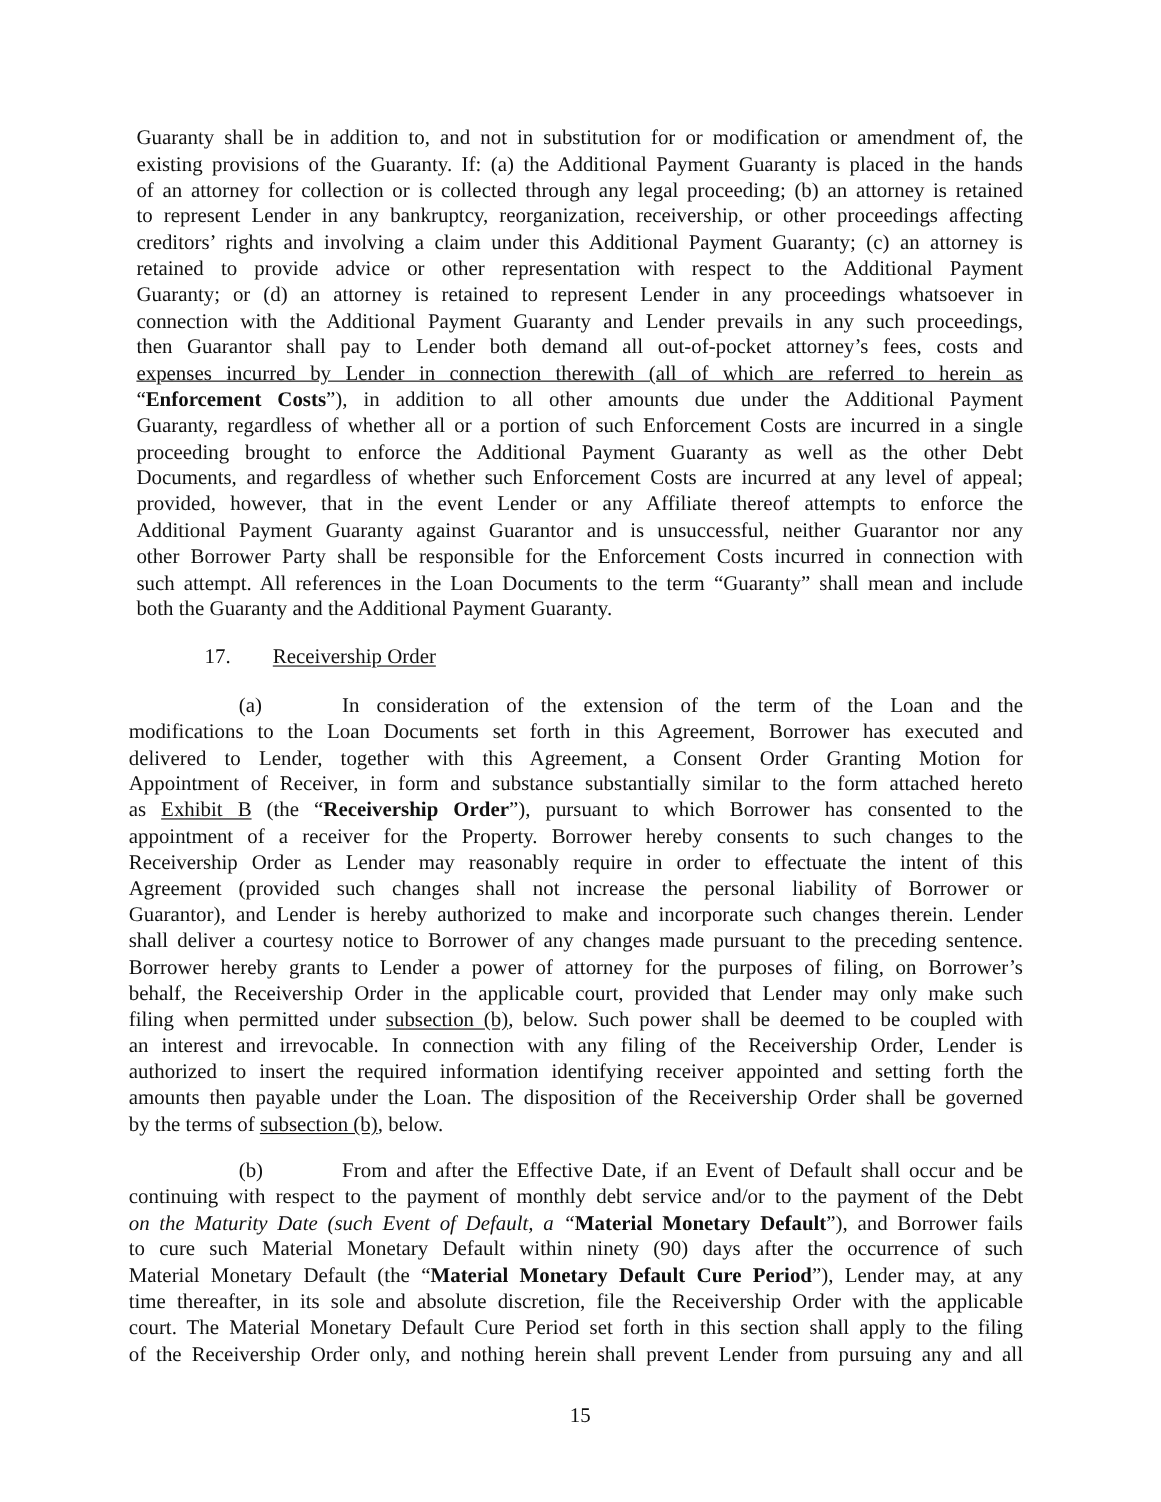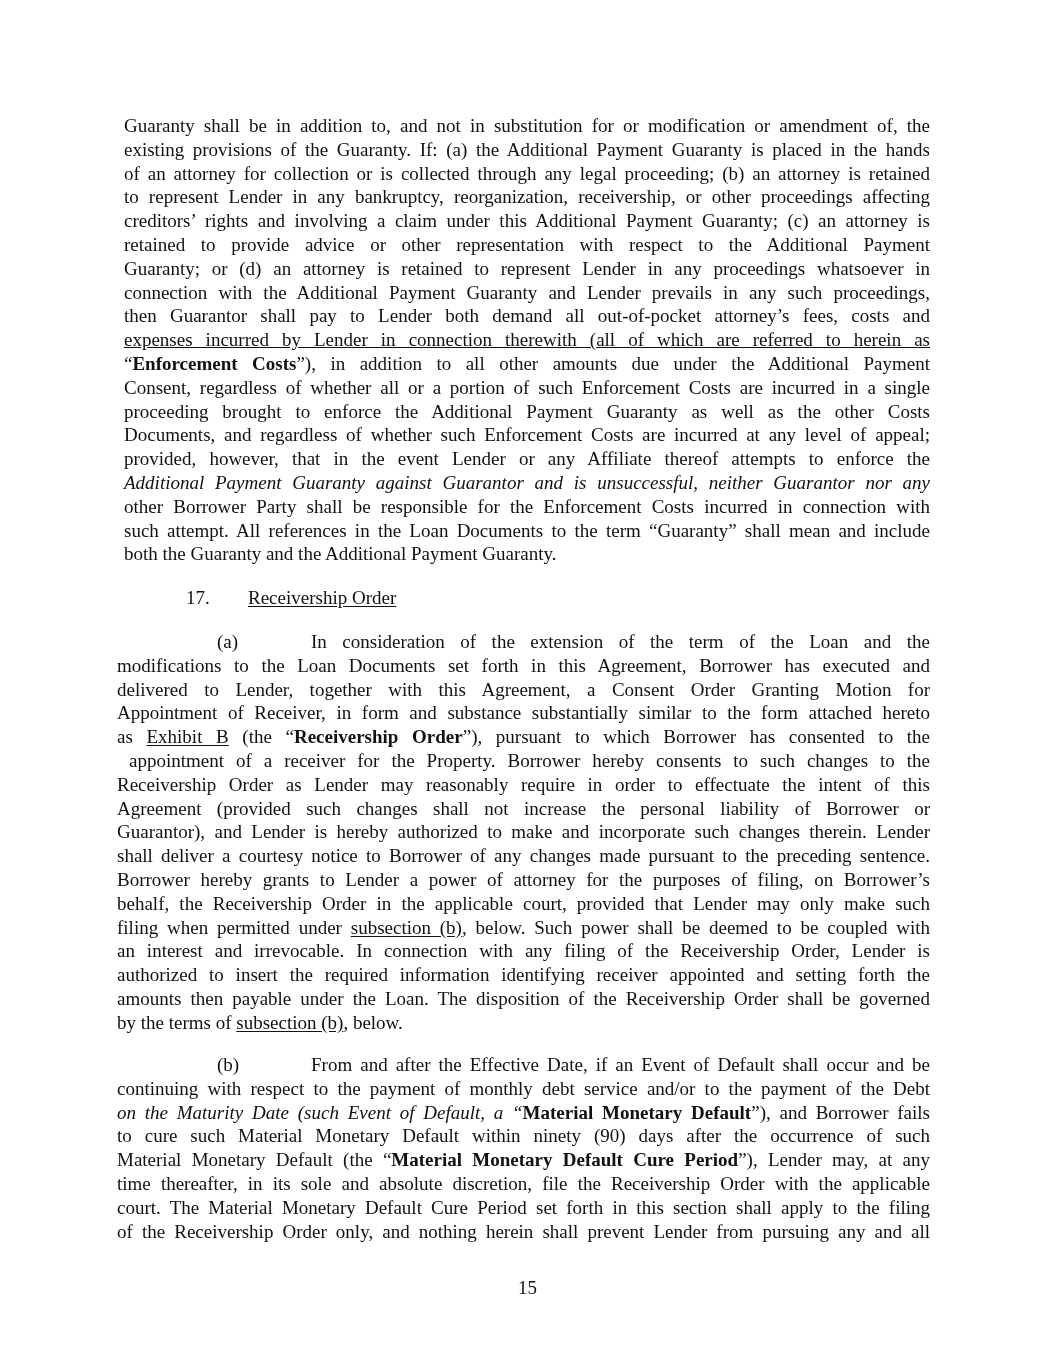--- a/index.html
+++ b/index.html
@@ -32,42 +32,42 @@
       <div class="line" style="text-align: left;"><span style="word-spacing: 0px;">existing provisions of the Guaranty. If: (a) the Additional Payment Guaranty is placed in the hands</span></div>
       <div class="line" style="text-align: left;"><span style="word-spacing: 0px;">of an attorney for collection or is collected through any legal proceeding; (b) an attorney is retained</span></div>
       <div class="line" style="text-align: left;"><span style="word-spacing: 0px;">to represent Lender in any bankruptcy, reorganization, receivership, or other proceedings affecting</span></div>
       <div class="line" style="text-align: left;"><span style="word-spacing: 0px;">creditors’ rights and involving a claim under this Additional Payment Guaranty; (c) an attorney is</span></div>
       <div class="line" style="text-align: left;"><span style="word-spacing: 0px;">retained to provide advice or other representation with respect to the Additional Payment</span></div>
       <div class="line" style="text-align: left;"><span style="word-spacing: 0px;">Guaranty; or (d) an attorney is retained to represent Lender in any proceedings whatsoever in</span></div>
       <div class="line" style="text-align: left;"><span style="word-spacing: 0px;">connection with the Additional Payment Guaranty and Lender prevails in any such proceedings,</span></div>
       <div class="line" style="text-align: left;"><span style="word-spacing: 0px;">then Guarantor shall pay to Lender both demand all out-of-pocket attorney’s fees, costs and</span></div>
       <div class="line" style="text-align: left; text-decoration: underline;"><span style="word-spacing: 0px;">expenses incurred by Lender in connection therewith (all of which are referred to herein as</span></div>
       <div class="line" style="text-align: left;"><span style="word-spacing: -0.00130208px;">“</span><span class="b" style="word-spacing: -0.00130208px;">Enforcement Costs</span><span style="word-spacing: -0.00130208px;">”), in addition to all other amounts due under the Additional Payment</span></div>
-      <div class="line" style="text-align: left;"><span style="word-spacing: 0px;">Consent, regardless of whether all or a portion of such Enforcement Costs are incurred in a single</span></div>
-      <div class="line" style="text-align: left;"><span style="word-spacing: 0px;">proceeding brought to enforce the Additional Payment Guaranty as well as the other Costs</span></div>
+      <div class="line" style="text-align: left;"><span style="word-spacing: 0px;">Guaranty, regardless of whether all or a portion of such Enforcement Costs are incurred in a single</span></div>
+      <div class="line" style="text-align: left;"><span style="word-spacing: 0px;">proceeding brought to enforce the Additional Payment Guaranty as well as the other Debt</span></div>
       <div class="line" style="text-align: left;"><span style="word-spacing: 0px;">Documents, and regardless of whether such Enforcement Costs are incurred at any level of appeal;</span></div>
       <div class="line" style="text-align: left;"><span style="word-spacing: 0px;">provided, however, that in the event Lender or any Affiliate thereof attempts to enforce the</span></div>
-      <div class="line" style="text-align: left;"><span style="word-spacing: 0px; font-style: italic;">Additional Payment Guaranty against Guarantor and is unsuccessful, neither Guarantor nor any</span></div>
+      <div class="line" style="text-align: left;"><span style="word-spacing: 0px;">Additional Payment Guaranty against Guarantor and is unsuccessful, neither Guarantor nor any</span></div>
       <div class="line" style="text-align: left;"><span style="word-spacing: 0px;">other Borrower Party shall be responsible for the Enforcement Costs incurred in connection with</span></div>
       <div class="line" style="text-align: left;"><span style="word-spacing: 0px;">such attempt. All references in the Loan Documents to the term “Guaranty” shall mean and include</span></div>
       <div class="line last"><span>both the Guaranty and the Additional Payment Guaranty.</span></div>
     </div>
 
   <div id="heading">
     <span class="num">17.</span>
     <span class="title u">Receivership Order</span>
   </div>
 
   <div id="pa" class="para">
       <div class="line lead" style="margin-left: 194px; text-align: left;"><span class="label" style="left: -94px;">(a)</span><span style="word-spacing: 0px;">In consideration of the extension of the term of the Loan and the</span></div>
       <div class="line" style="text-align: left;"><span style="word-spacing: 0px;">modifications to the Loan Documents set forth in this Agreement, Borrower has executed and</span></div>
       <div class="line" style="text-align: left;"><span style="word-spacing: 0px;">delivered to Lender, together with this Agreement, a Consent Order Granting Motion for</span></div>
       <div class="line" style="text-align: left;"><span style="word-spacing: 0px;">Appointment of Receiver, in form and substance substantially similar to the form attached hereto</span></div>
       <div class="line" style="text-align: left;"><span style="word-spacing: 0px;">as </span><span class="u" style="word-spacing: 0px;">Exhibit B</span><span style="word-spacing: 0px;"> (the “</span><span class="b" style="word-spacing: 0px;">Receivership Order</span><span style="word-spacing: 0px;">”), pursuant to which Borrower has consented to the</span></div>
-      <div class="line" style="text-align: right; margin-left: 12px;"><span style="word-spacing: 0px;">appointment of a receiver for the Property. Borrower hereby consents to such changes to the</span></div>
+      <div class="line" style="text-align: right;"><span style="word-spacing: 0px;">appointment of a receiver for the Property. Borrower hereby consents to such changes to the</span></div>
       <div class="line" style="text-align: left;"><span style="word-spacing: 0px;">Receivership Order as Lender may reasonably require in order to effectuate the intent of this</span></div>
       <div class="line" style="text-align: left;"><span style="word-spacing: 0px;">Agreement (provided such changes shall not increase the personal liability of Borrower or</span></div>
       <div class="line" style="text-align: left;"><span style="word-spacing: 0px;">Guarantor), and Lender is hereby authorized to make and incorporate such changes therein. Lender</span></div>
       <div class="line" style="text-align: left;"><span style="word-spacing: 0px;">shall deliver a courtesy notice to Borrower of any changes made pursuant to the preceding sentence.</span></div>
       <div class="line" style="text-align: left;"><span style="word-spacing: 0px;">Borrower hereby grants to Lender a power of attorney for the purposes of filing, on Borrower’s</span></div>
       <div class="line" style="text-align: left;"><span style="word-spacing: 0px;">behalf, the Receivership Order in the applicable court, provided that Lender may only make such</span></div>
       <div class="line" style="text-align: center;"><span style="word-spacing: 0px;">filing when permitted under </span><span class="u" style="word-spacing: 0px;">subsection (b)</span><span style="word-spacing: 0px;">, below. Such power shall be deemed to be coupled with</span></div>
       <div class="line" style="text-align: left;"><span style="word-spacing: 0px;">an interest and irrevocable. In connection with any filing of the Receivership Order, Lender is</span></div>
       <div class="line" style="text-align: left;"><span style="word-spacing: 0px;">authorized to insert the required information identifying receiver appointed and setting forth the</span></div>
       <div class="line" style="text-align: left;"><span style="word-spacing: 0px;">amounts then payable under the Loan. The disposition of the Receivership Order shall be governed</span></div>

